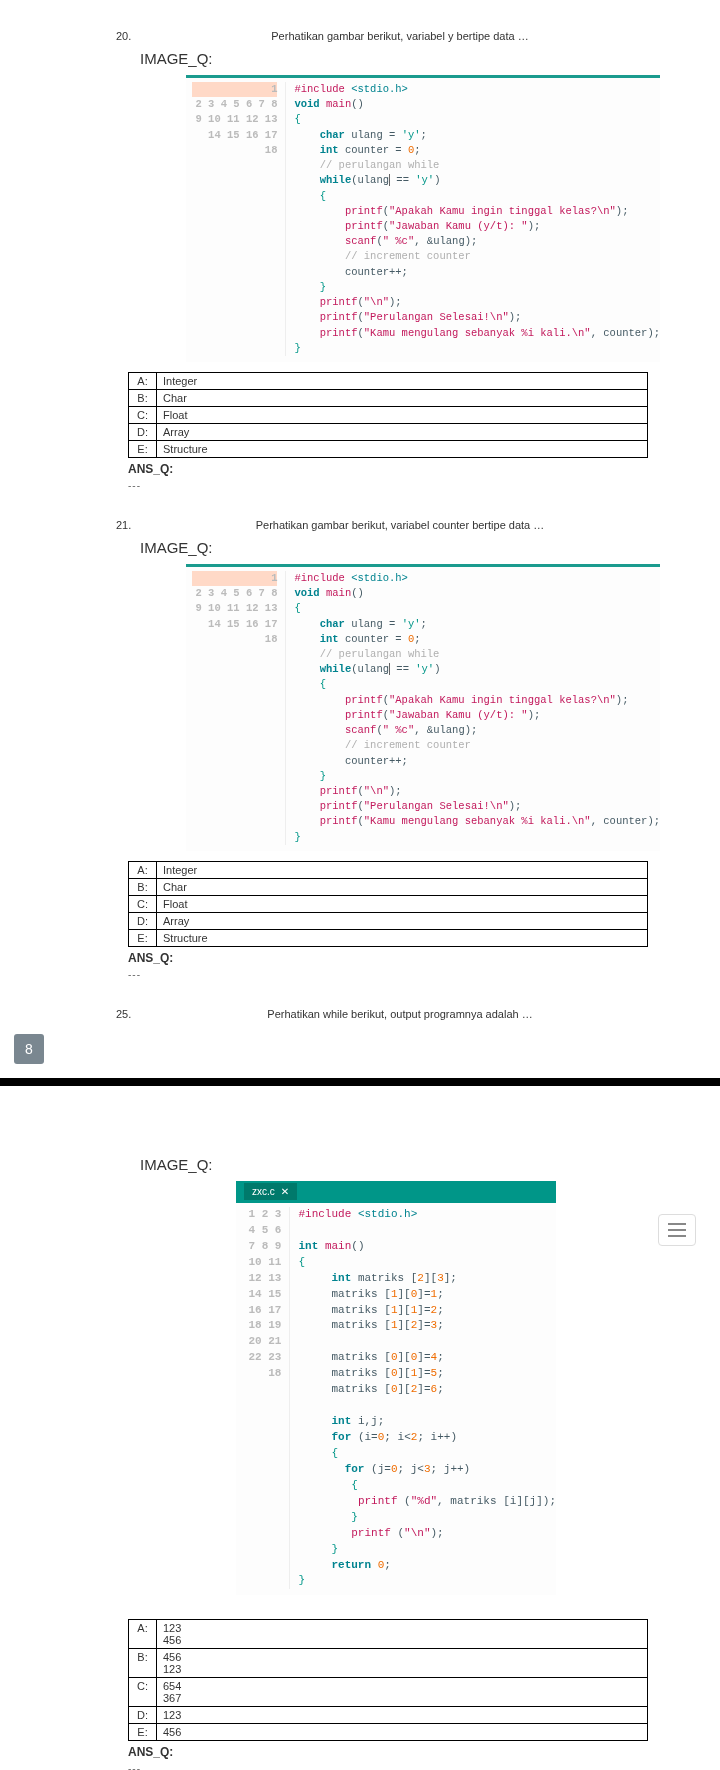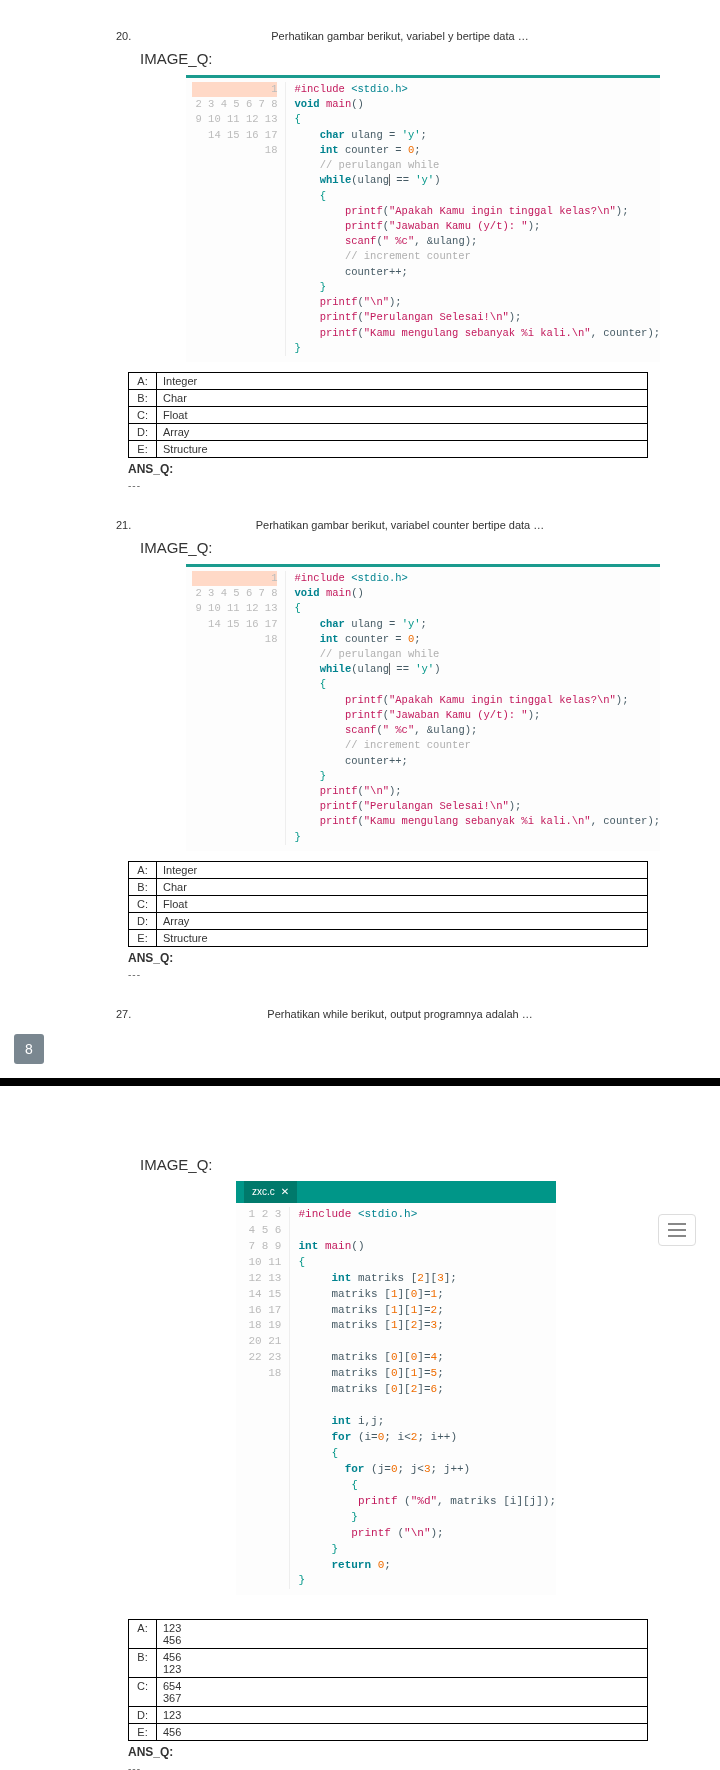--- a/index.html
+++ b/index.html
@@ -4,24 +4,24 @@
 <style>
   * { box-sizing: border-box; margin: 0; padding: 0; }
   body { font-family: Verdana, Geneva, sans-serif; font-size: 11px; background: #fff; color: #333; width: 720px; }
   .page { padding: 30px 60px 30px 116px; position: relative; }
   .question { margin-bottom: 28px; }
   .q-header { display: flex; margin-bottom: 8px; }
   .q-num { width: 24px; flex-shrink: 0; }
   .q-text { flex: 1; text-align: center; }
   .label-imageq { margin-left: 24px; margin-bottom: 8px; font-size: 15px; }
   .code-block { margin-left: 70px; margin-bottom: 10px; border-top: 3px solid #1a9b8e; background: #fdfdfd; }
-  .code-tab-bar { background: #009688; height: 22px; display: flex; padding-left: 8px; }
+  .code-tab-bar { background: #009688; height: 22px; display: flex; align-items: center; padding-left: 8px; }
   .code-tab { background: #00796b; color: #fff; font-size: 10px; padding: 3px 8px; display: flex; align-items: center; gap: 6px; }
   .code-inner { display: flex; font-family: "Consolas", "Courier New", monospace; font-size: 10.5px; line-height: 1.45; padding: 4px 0 6px 0; }
-  .gutter { text-align: right; color: #bbb; padding: 0 8px 0 6px; user-select: none; border-right: 1px solid #eee; }
+  .gutter { text-align: right; color: #bbb; padding: 0 8px 0 6px; user-select: none; border-right: 1px solid #eee; font-weight: bold; }
   .gutter.hl span:first-child { background: #ffd9c7; display: inline-block; width: 100%; }
   .code-body { padding-left: 8px; white-space: pre; }
   .tk-pp { color: #c2185b; }
   .tk-inc { color: #00838f; }
   .tk-kw { color: #00838f; font-weight: bold; }
   .tk-id { color: #455a64; }
   .tk-fn { color: #c2185b; }
   .tk-str { color: #c2185b; }
   .tk-char { color: #009688; }
   .tk-num { color: #ef6c00; }
@@ -195,21 +195,21 @@
             <td>Structure</td>
           </tr>
     </tbody>
       </table>
     <div class="ansq">ANS_Q:</div>
     <div class="dashes">---</div>
   </div>
 
   <div class="question">
     <div class="q-header">
-      <div class="q-num">27.</div>
+      <div class="q-num">25.</div>
       <div class="q-text">Perhatikan while berikut, output programnya adalah …</div>
     </div>
   </div>
 
   <div class="page-num">8</div>
 </div>
 
 <div class="page-break"></div>
 
 <div class="page" style="padding-top:70px;">

